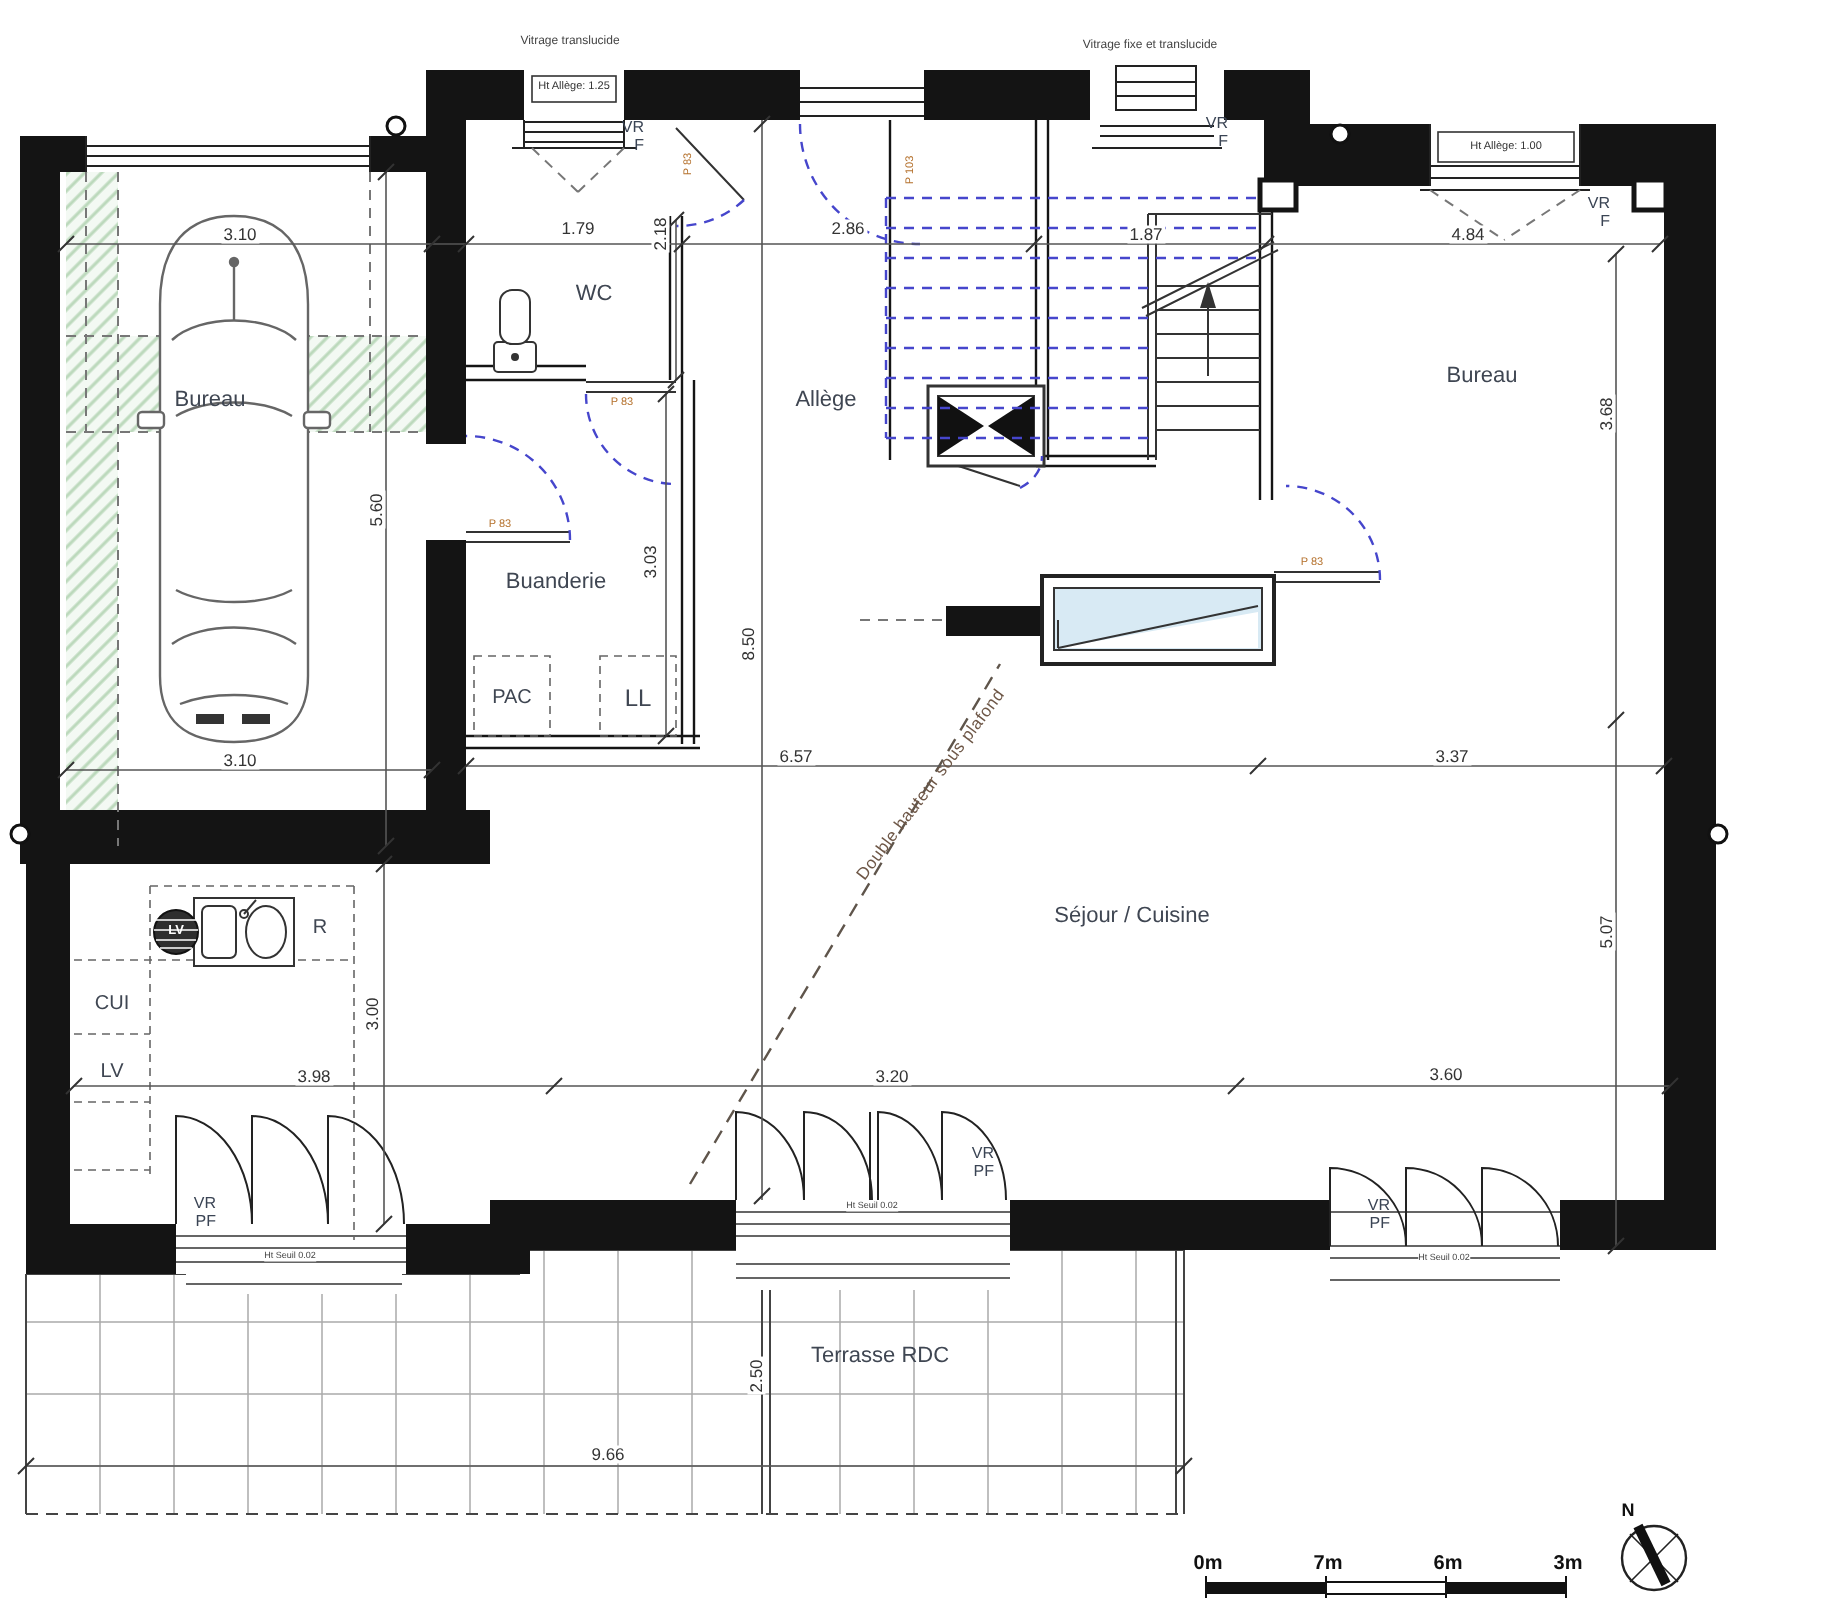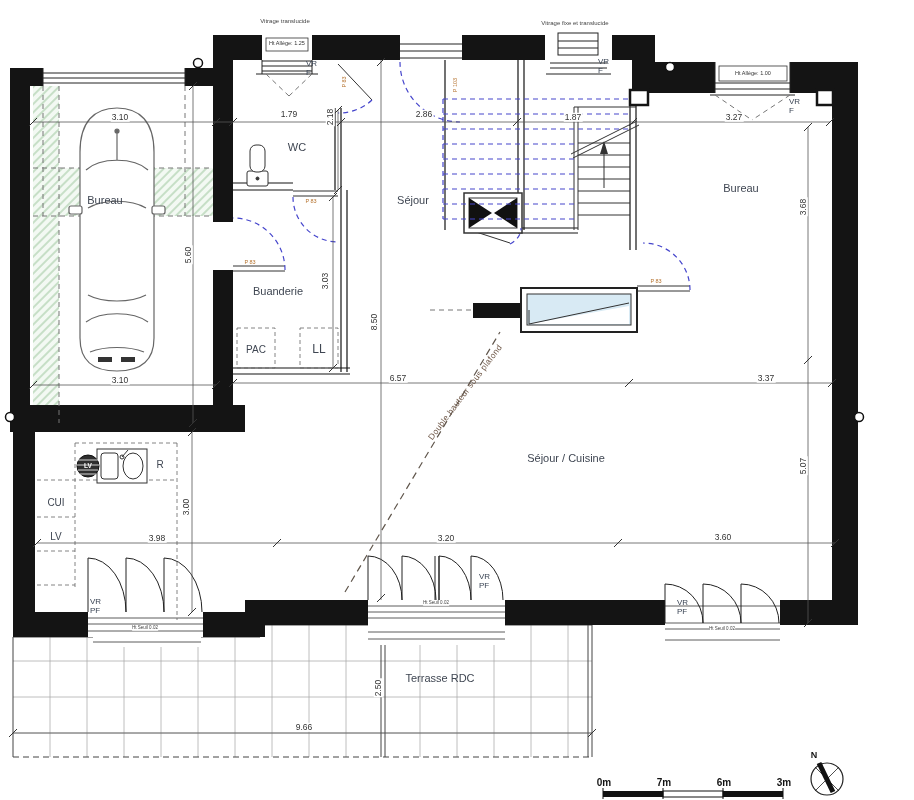--- a/index.html
+++ b/index.html
@@ -6,21 +6,21 @@
   .stage{position:relative;width:914px;height:800px;background:#fff;overflow:hidden;
          font-family:"Liberation Sans", sans-serif;color:#333;}
   .stage svg{position:absolute;left:0;top:0;}
   .lbl{position:absolute;white-space:nowrap;color:#3f4652;}
   .ctr{transform:translate(-50%,-50%);}
   .rot{transform:translate(-50%,-50%) rotate(-90deg);}
   .dh{transform:translate(-50%,-50%) rotate(-53deg);}
   .room{font-size:11px;}
   .dim{font-size:8.5px;color:#333;background:#fff;padding:0 1px;line-height:1;}
   .dimv{font-size:8.5px;color:#333;background:#fff;padding:0 1px;line-height:1;}
-  .vr{font-size:8px;color:#3a4454;width:16px;text-align:left;line-height:1.15;white-space:normal;}
+  .vr{font-size:8px;color:#3a4454;width:16px;text-align:right;line-height:1.15;white-space:normal;}
   .tiny{font-size:4.5px;color:#444;background:#fff;line-height:1;}
   .sm{font-size:6px;color:#444;line-height:1;}
   .allege{font-size:5.5px;color:#333;line-height:1;}
   .orange{font-size:5.5px;color:#b5722e;line-height:1;}
   .wlbl{font-size:6.5px;font-weight:bold;color:#fff;line-height:1;}
   .note{font-size:8.5px;color:#6e5747;letter-spacing:.3px;}
   .scalelbl{font-size:10px;font-weight:bold;color:#111;}
   .north{font-size:9px;font-weight:bold;color:#111;}
 </style>
 </head>
@@ -216,40 +216,40 @@
 
   <g>
     <circle cx="827" cy="779" r="16" fill="#fff" stroke="#222" stroke-width="1.2"></circle>
     <path d="M815,767L839,791 M839,767L815,791" stroke="#222" stroke-width="0.8"></path>
     <path d="M833,792L819,763" stroke="#111" stroke-width="5"></path>
   </g>
 </svg>
 
 <span class="lbl room ctr" style="left:105px;top:200px">Bureau</span>
 <span class="lbl room ctr" style="left:297px;top:147px">WC</span>
-<span class="lbl room ctr" style="left:413px;top:200px">Séjour</span>
+<span class="lbl room ctr" style="left:413px;top:200px">Allège</span>
 <span class="lbl room ctr" style="left:741px;top:188px">Bureau</span>
 <span class="lbl room ctr" style="left:278px;top:291px">Buanderie</span>
 <span class="lbl room ctr" style="font-size:10px;left:256px;top:349px">PAC</span>
 <span class="lbl room ctr" style="font-size:12px;left:319px;top:349px">LL</span>
 <span class="lbl room ctr" style="left:566px;top:458px">Séjour / Cuisine</span>
 <span class="lbl room ctr" style="font-size:10px;left:56px;top:502px">CUI</span>
 <span class="lbl room ctr" style="font-size:10px;left:56px;top:536px">LV</span>
 <span class="lbl wlbl ctr" style="left:88px;top:466px">LV</span>
 <span class="lbl room ctr" style="font-size:10px;left:160px;top:464px">R</span>
 <span class="lbl room ctr" style="left:440px;top:678px">Terrasse RDC</span>
 
 <span class="lbl dim ctr" style="left:120px;top:117px">3.10</span>
 <span class="lbl dim ctr" style="left:289px;top:114px">1.79</span>
 <span class="lbl dimv rot" style="left:330px;top:117px">2.18</span>
 <span class="lbl dim ctr" style="left:424px;top:114px">2.86</span>
 <span class="lbl dim ctr" style="left:573px;top:117px">1.87</span>
-<span class="lbl dim ctr" style="left:734px;top:117px">3.27</span>
+<span class="lbl dim ctr" style="left:734px;top:117px">4.84</span>
 <span class="lbl dim ctr" style="left:398px;top:378px">6.57</span>
-<span class="lbl dim ctr" style="left:766px;top:378px">3.37</span>
+<span class="lbl dim ctr" style="left:726px;top:378px">3.37</span>
 <span class="lbl dim ctr" style="left:157px;top:538px">3.98</span>
 <span class="lbl dim ctr" style="left:446px;top:538px">3.20</span>
 <span class="lbl dim ctr" style="left:723px;top:537px">3.60</span>
 <span class="lbl dim ctr" style="left:120px;top:380px">3.10</span>
 <span class="lbl dim ctr" style="left:304px;top:727px">9.66</span>
 
 <span class="lbl dimv rot" style="left:188px;top:255px">5.60</span>
 <span class="lbl dimv rot" style="left:325px;top:281px">3.03</span>
 <span class="lbl dimv rot" style="left:374px;top:322px">8.50</span>
 <span class="lbl dimv rot" style="left:803px;top:207px">3.68</span>

